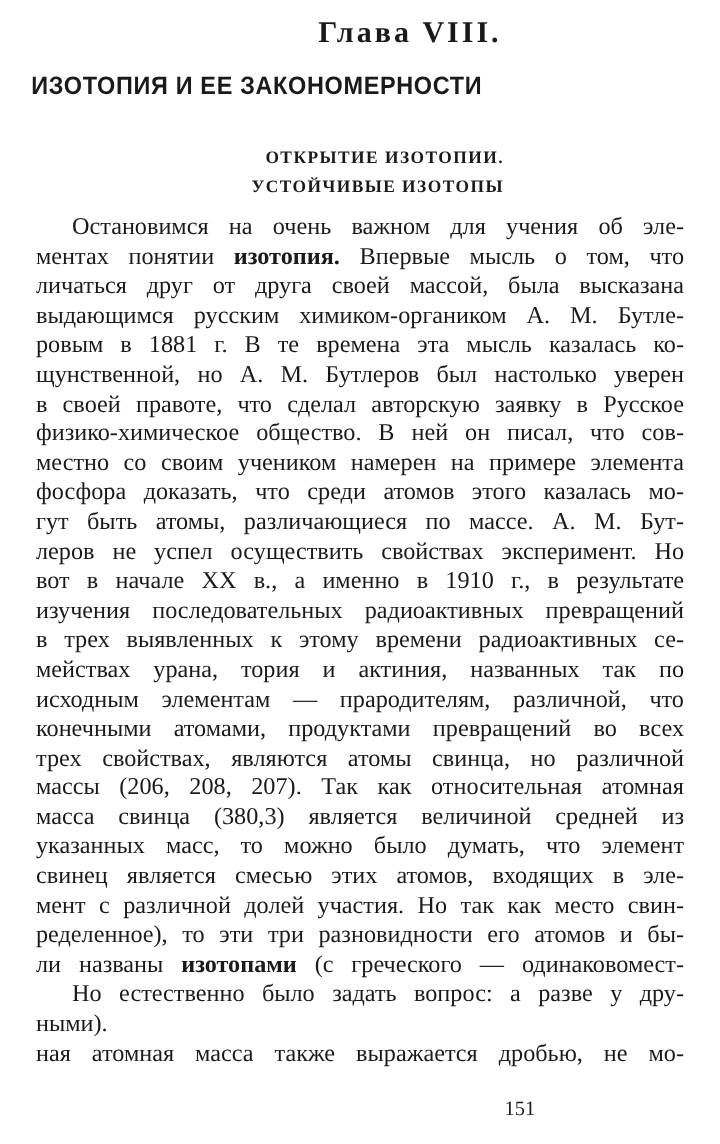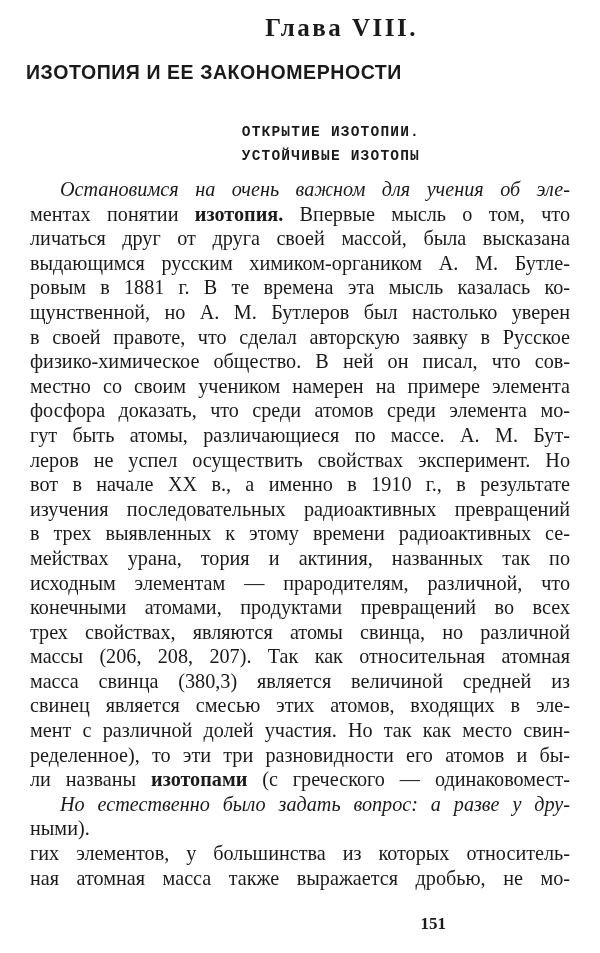--- a/index.html
+++ b/index.html
@@ -13,37 +13,37 @@
   }
   .chapter-title {
     position: absolute; left: 26px; top: 60px;
     font-family: "Liberation Sans", sans-serif; font-weight: bold;
     font-size: 21px; letter-spacing: 0.6px; white-space: nowrap;
     transform: scaleX(0.93); transform-origin: left top;
   }
   .section {
     position: absolute; left: 0; width: 420px; top: 120px;
     text-align: right;
-    font-family: Liberation Mono, monospace; font-weight: bold;
+    font-family: Liberation Serif, serif; font-weight: bold;
     font-size: 14.5px; line-height: 24px; letter-spacing: 1.2px;
   }
   .body {
     position: absolute; left: 30px; width: 540px; top: 177px;
     font-family: "Liberation Serif", serif; font-size: 20.2px;
   }
   .line {
     display: block; height: 24.6px; line-height: 24.6px;
     white-space: nowrap; text-align: justify; text-align-last: justify;
   }
-  .line.indent { padding-left: 30px; font-style: italic; }
+  .line.indent { padding-left: 30px; }
   .line.last { text-align-last: left; }
   .line b { font-weight: bold; margin-top: 28px; }
   .folio {
     position: absolute; right: 31px; top: 914px;
-    font-family: "Liberation Serif", serif; font-weight: bold; font-size: 17px;
+    font-family: "Liberation Serif", serif; font-weight: normal; font-size: 17px;
   }
 </style>
 </head>
 <body>
 
 <div class="page">
   <div class="chapter">Глава VIII.</div>
   <div class="chapter-title">ИЗОТОПИЯ И ЕЕ ЗАКОНОМЕРНОСТИ</div>
   <div class="section">
     <div>ОТКРЫТИЕ ИЗОТОПИИ.</div>
@@ -52,35 +52,35 @@
   <div class="body" id="body-text">
       <div class="line indent"><span>Остановимся на очень важном для учения об эле-</span></div>
       <div class="line"><span>ментах понятии </span><b>изотопия.</b><span> Впервые мысль о том, что</span></div>
       <div class="line"><span>личаться друг от друга своей массой, была высказана</span></div>
       <div class="line"><span>выдающимся русским химиком-органиком А. М. Бутле-</span></div>
       <div class="line"><span>ровым в 1881 г. В те времена эта мысль казалась ко-</span></div>
       <div class="line"><span>щунственной, но А. М. Бутлеров был настолько уверен</span></div>
       <div class="line"><span>в своей правоте, что сделал авторскую заявку в Русское</span></div>
       <div class="line"><span>физико-химическое общество. В ней он писал, что сов-</span></div>
       <div class="line"><span>местно со своим учеником намерен на примере элемента</span></div>
-      <div class="line"><span>фосфора доказать, что среди атомов среди элемента мо-</span></div>
+      <div class="line"><span>фосфора доказать, что среди атомов этого казалась мо-</span></div>
       <div class="line"><span>гут быть атомы, различающиеся по массе. А. М. Бут-</span></div>
       <div class="line"><span>леров не успел осуществить свойствах эксперимент. Но</span></div>
       <div class="line"><span>вот в начале XX в., а именно в 1910 г., в результате</span></div>
       <div class="line"><span>изучения последовательных радиоактивных превращений</span></div>
       <div class="line"><span>в трех выявленных к этому времени радиоактивных се-</span></div>
       <div class="line"><span>мействах урана, тория и актиния, названных так по</span></div>
       <div class="line"><span>исходным элементам — прародителям, различной, что</span></div>
       <div class="line"><span>конечными атомами, продуктами превращений во всех</span></div>
       <div class="line"><span>трех свойствах, являются атомы свинца, но различной</span></div>
       <div class="line"><span>массы (206, 208, 207). Так как относительная атомная</span></div>
       <div class="line"><span>масса свинца (380,3) является величиной средней из</span></div>
+      <div class="line"><span>указанных масс, то можно было думать, что элемент</span></div>
       <div class="line"><span>свинец является смесью этих атомов, входящих в эле-</span></div>
       <div class="line"><span>мент с различной долей участия. Но так как место свин-</span></div>
       <div class="line"><span>ределенное), то эти три разновидности его атомов и бы-</span></div>
       <div class="line"><span>ли названы </span><b>изотопами</b><span> (с греческого — одинаковомест-</span></div>
       <div class="line indent"><span>Но естественно было задать вопрос: а разве у дру-</span></div>
       <div class="line last"><span>ными).</span></div>
-      <div class="line"><span>гих элементов, у большинства из которых относитель-</span></div>
       <div class="line"><span>ная атомная масса также выражается дробью, не мо-</span></div>
     </div>
   <div class="folio">151</div>
 </div>
 
 </body></html>

